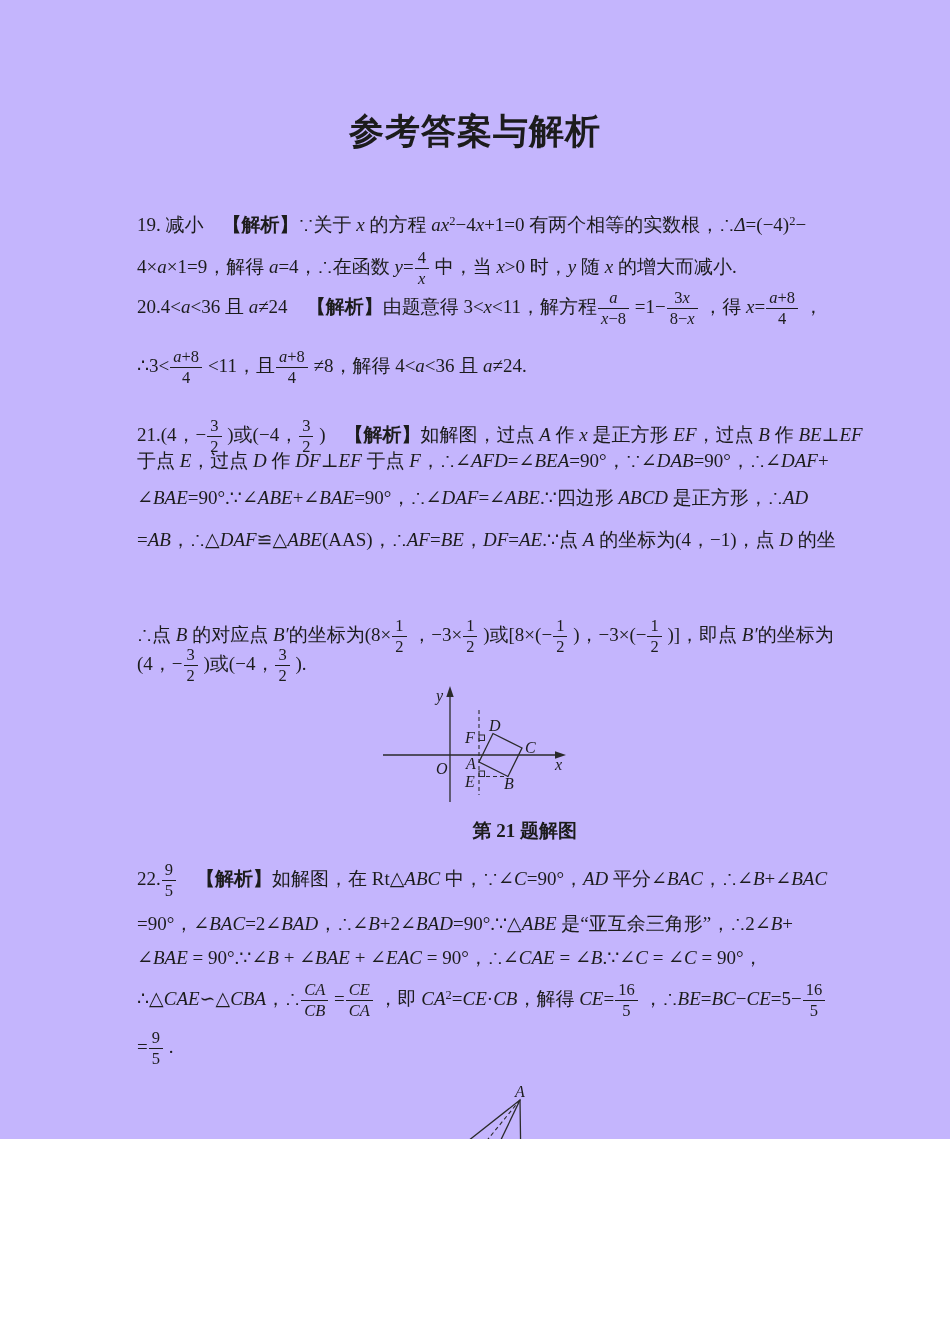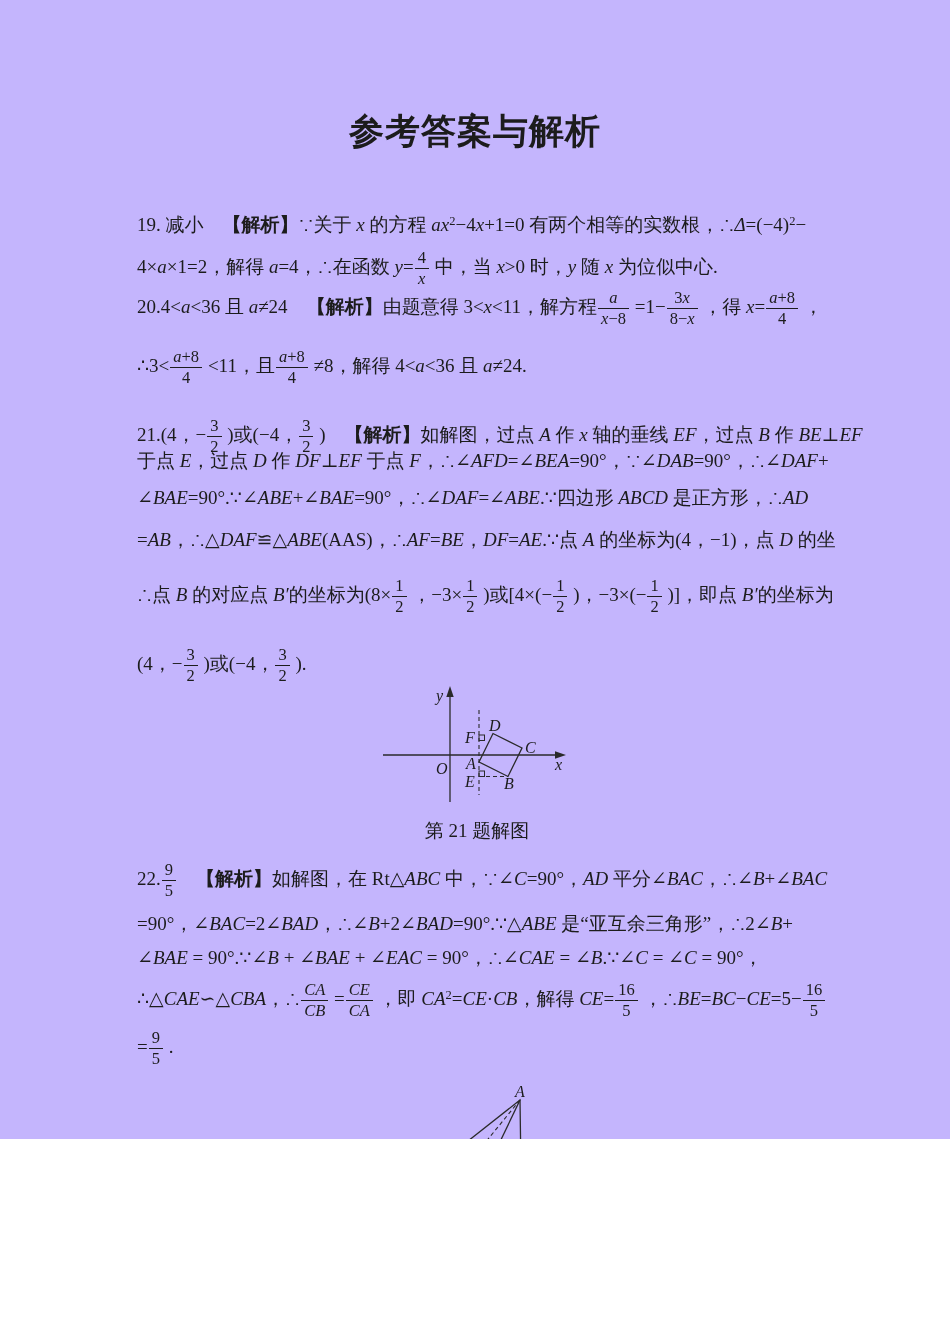--- a/index.html
+++ b/index.html
@@ -9,39 +9,39 @@
              font-family:"Liberation Sans","DejaVu Sans",sans-serif;
              font-weight:bold;font-size:35px;letter-spacing:1px;}
   .line{position:absolute;left:137px;font-size:19px;white-space:nowrap;line-height:1.35;}
   .rm{font-style:normal;}
   .mi{font-style:italic;}
   .bold{font-weight:bold;font-family:Liberation Serif, serif;}
   .sup{font-size:12.5px;position:relative;top:-6px;}
   .frac{display:inline-flex;flex-direction:column;vertical-align:middle;margin:0 1px;}
   .frac .num,.frac .den{display:block;text-align:center;padding:0 3px;line-height:1.2;font-size:16.5px;}
   .frac .num{border-bottom:1.2px solid #1c1c1c;}
-  .caption{position:absolute;width:200px;text-align:center;font-size:19px;}
+  .caption{position:absolute;width:200px;text-align:right;font-size:19px;font-weight:bold;}
   svg{position:absolute;overflow:visible;}
   .geoline{stroke:#2a2a2a;stroke-width:1.3;fill:none;}
   .geodash{stroke:#2a2a2a;stroke-width:1.1;fill:none;stroke-dasharray:4 3;}
   .geolabel{font-family:"Liberation Serif","DejaVu Serif",serif;font-style:italic;font-size:16px;fill:#1c1c1c;}
   .arrow{fill:#2a2a2a;stroke:none;}
 </style>
 </head>
 <body>
 
 <div class="page">
 
   <div class="doc-title">参考答案与解析</div>
 
   <div class="line" style="top:212px"><span class="rm">19. 减小　</span><span class="bold">【解析】</span><span class="rm">∵关于 </span><span class="mi">x</span><span class="rm"> 的方程 </span><span class="mi">ax</span><span class="sup">2</span><span class="rm">−4</span><span class="mi">x</span><span class="rm">+1=0 有两个相等的实数根，∴</span><span class="mi">Δ</span><span class="rm">=(−4)</span><span class="sup">2</span><span class="rm">−</span></div>
-  <div class="line" style="top:248px"><span class="rm">4×</span><span class="mi">a</span><span class="rm">×1=2，解得 </span><span class="mi">a</span><span class="rm">=4，∴在函数 </span><span class="mi">y</span><span class="rm">=</span><span class="frac">
+  <div class="line" style="top:248px"><span class="rm">4×</span><span class="mi">a</span><span class="rm">×1=9，解得 </span><span class="mi">a</span><span class="rm">=4，∴在函数 </span><span class="mi">y</span><span class="rm">=</span><span class="frac">
         <span class="num"><span class="rm">4</span></span>
         <span class="den"><span class="mi">x</span></span>
-      </span><span class="rm"> 中，当 </span><span class="mi">x</span><span class="rm">&gt;0 时，</span><span class="mi">y</span><span class="rm"> 随 </span><span class="mi">x</span><span class="rm"> 为位似中心.</span></div>
+      </span><span class="rm"> 中，当 </span><span class="mi">x</span><span class="rm">&gt;0 时，</span><span class="mi">y</span><span class="rm"> 随 </span><span class="mi">x</span><span class="rm"> 的增大而减小.</span></div>
 
   <div class="line" style="top:288px"><span class="rm">20.4&lt;</span><span class="mi">a</span><span class="rm">&lt;36 且 </span><span class="mi">a</span><span class="rm">≠24　</span><span class="bold">【解析】</span><span class="rm">由题意得 3&lt;</span><span class="mi">x</span><span class="rm">&lt;11，解方程</span><span class="frac">
         <span class="num"><span class="mi">a</span></span>
         <span class="den"><span class="mi">x</span><span class="rm">−8</span></span>
       </span><span class="rm"> =1−</span><span class="frac">
         <span class="num"><span class="rm">3</span><span class="mi">x</span></span>
         <span class="den"><span class="rm">8−</span><span class="mi">x</span></span>
       </span><span class="rm"> ，得 </span><span class="mi">x</span><span class="rm">=</span><span class="frac">
         <span class="num"><span class="mi">a</span><span class="rm">+8</span></span>
         <span class="den"><span class="rm">4</span></span>
@@ -53,31 +53,31 @@
         <span class="num"><span class="mi">a</span><span class="rm">+8</span></span>
         <span class="den"><span class="rm">4</span></span>
       </span><span class="rm"> ≠8，解得 4&lt;</span><span class="mi">a</span><span class="rm">&lt;36 且 </span><span class="mi">a</span><span class="rm">≠24.</span></div>
 
   <div class="line" style="top:416px"><span class="rm">21.(4，−</span><span class="frac">
         <span class="num"><span class="rm">3</span></span>
         <span class="den"><span class="rm">2</span></span>
       </span><span class="rm"> )或(−4，</span><span class="frac">
         <span class="num"><span class="rm">3</span></span>
         <span class="den"><span class="rm">2</span></span>
-      </span><span class="rm"> )　</span><span class="bold">【解析】</span><span class="rm">如解图，过点 </span><span class="mi">A</span><span class="rm"> 作 </span><span class="mi">x</span><span class="rm"> 轴的垂线 </span><span class="mi">EF</span><span class="rm">，过点 </span><span class="mi">B</span><span class="rm"> 作 </span><span class="mi">BE</span><span class="rm">⊥</span><span class="mi">EF</span></div>
+      </span><span class="rm"> )　</span><span class="bold">【解析】</span><span class="rm">如解图，过点 </span><span class="mi">A</span><span class="rm"> 作 </span><span class="mi">x</span><span class="rm"> 是正方形 </span><span class="mi">EF</span><span class="rm">，过点 </span><span class="mi">B</span><span class="rm"> 作 </span><span class="mi">BE</span><span class="rm">⊥</span><span class="mi">EF</span></div>
   <div class="line" style="top:448px"><span class="rm">于点 </span><span class="mi">E</span><span class="rm">，过点 </span><span class="mi">D</span><span class="rm"> 作 </span><span class="mi">DF</span><span class="rm">⊥</span><span class="mi">EF</span><span class="rm"> 于点 </span><span class="mi">F</span><span class="rm">，∴∠</span><span class="mi">AFD</span><span class="rm">=∠</span><span class="mi">BEA</span><span class="rm">=90°，∵∠</span><span class="mi">DAB</span><span class="rm">=90°，∴∠</span><span class="mi">DAF</span><span class="rm">+</span></div>
   <div class="line" style="top:485px"><span class="rm">∠</span><span class="mi">BAE</span><span class="rm">=90°.∵∠</span><span class="mi">ABE</span><span class="rm">+∠</span><span class="mi">BAE</span><span class="rm">=90°，∴∠</span><span class="mi">DAF</span><span class="rm">=∠</span><span class="mi">ABE</span><span class="rm">.∵四边形 </span><span class="mi">ABCD</span><span class="rm"> 是正方形，∴</span><span class="mi">AD</span></div>
   <div class="line" style="top:527px"><span class="rm">=</span><span class="mi">AB</span><span class="rm">，∴△</span><span class="mi">DAF</span><span class="rm">≌△</span><span class="mi">ABE</span><span class="rm">(AAS)，∴</span><span class="mi">AF</span><span class="rm">=</span><span class="mi">BE</span><span class="rm">，</span><span class="mi">DF</span><span class="rm">=</span><span class="mi">AE</span><span class="rm">.∵点 </span><span class="mi">A</span><span class="rm"> 的坐标为(4，−1)，点 </span><span class="mi">D</span><span class="rm"> 的坐</span></div>
-  <div class="line" style="top:576px"><span class="rm">∴点 </span><span class="mi">B</span><span class="rm"> 的对应点 </span><span class="mi">B′</span><span class="rm">的坐标为(8×</span><span class="frac">
+  <div class="line" style="top:616px"><span class="rm">∴点 </span><span class="mi">B</span><span class="rm"> 的对应点 </span><span class="mi">B′</span><span class="rm">的坐标为(8×</span><span class="frac">
         <span class="num"><span class="rm">1</span></span>
         <span class="den"><span class="rm">2</span></span>
       </span><span class="rm"> ，−3×</span><span class="frac">
         <span class="num"><span class="rm">1</span></span>
         <span class="den"><span class="rm">2</span></span>
-      </span><span class="rm"> )或[4×(−</span><span class="frac">
+      </span><span class="rm"> )或[8×(−</span><span class="frac">
         <span class="num"><span class="rm">1</span></span>
         <span class="den"><span class="rm">2</span></span>
       </span><span class="rm"> )，−3×(−</span><span class="frac">
         <span class="num"><span class="rm">1</span></span>
         <span class="den"><span class="rm">2</span></span>
       </span><span class="rm"> )]，即点 </span><span class="mi">B′</span><span class="rm">的坐标为</span></div>
   <div class="line" style="top:645px"><span class="rm">(4，−</span><span class="frac">
         <span class="num"><span class="rm">3</span></span>
         <span class="den"><span class="rm">2</span></span>
       </span><span class="rm"> )或(−4，</span><span class="frac">

